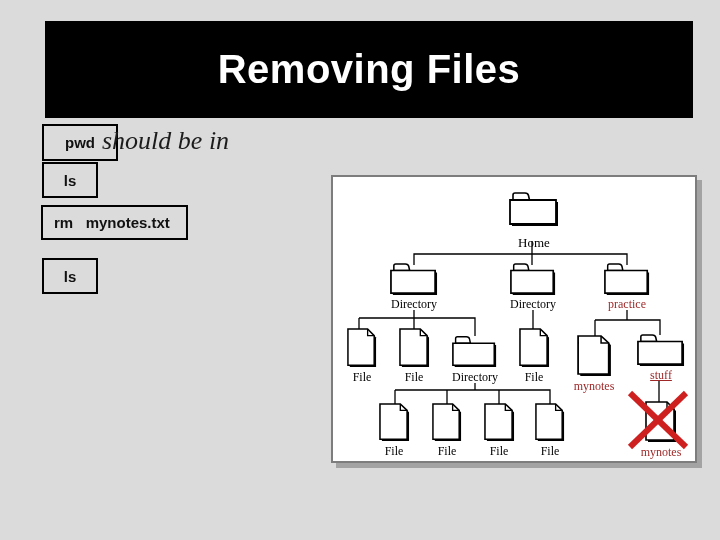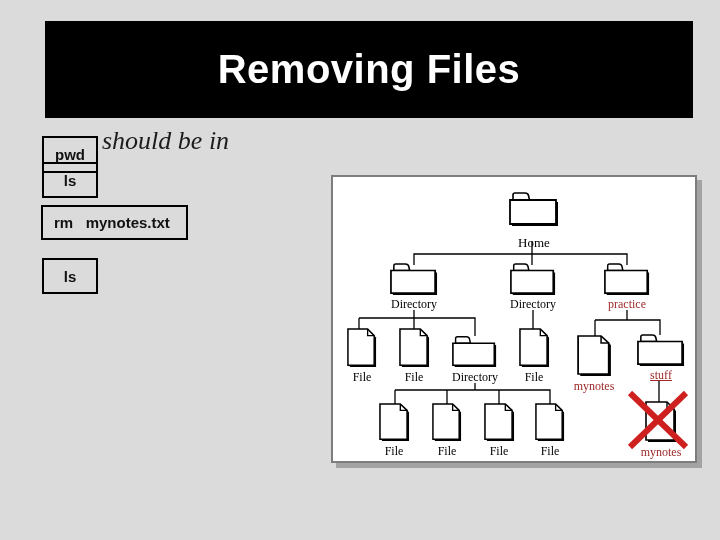--- a/index.html
+++ b/index.html
@@ -26,21 +26,21 @@
   }
   
   .cmd{
     position:absolute;
     border:2px solid #000;
     display:flex;align-items:center;justify-content:center;
     font-weight:bold;font-size:15px;color:#111;
     white-space:pre;
     background:transparent;
   }
-  .cmd1{left:42px;top:136px;width:56px;height:37px;}
+  .cmd1{left:42px;top:124px;width:76px;height:37px;}
   .cmd2{left:42px;top:162px;width:56px;height:36px;}
   .cmd3{left:41px;top:205px;width:147px;height:35px;justify-content:flex-start;padding-left:11px;}
   .cmd4{left:42px;top:258px;width:56px;height:36px;}
   
   .annotation{
     position:absolute;left:102px;top:124px;
     font-style:italic;font-size:26px;line-height:34px;color:#1c1c1c;
     font-family:Liberation Serif, serif;
   }
   .annotation .l2{padding-left:0px;}

